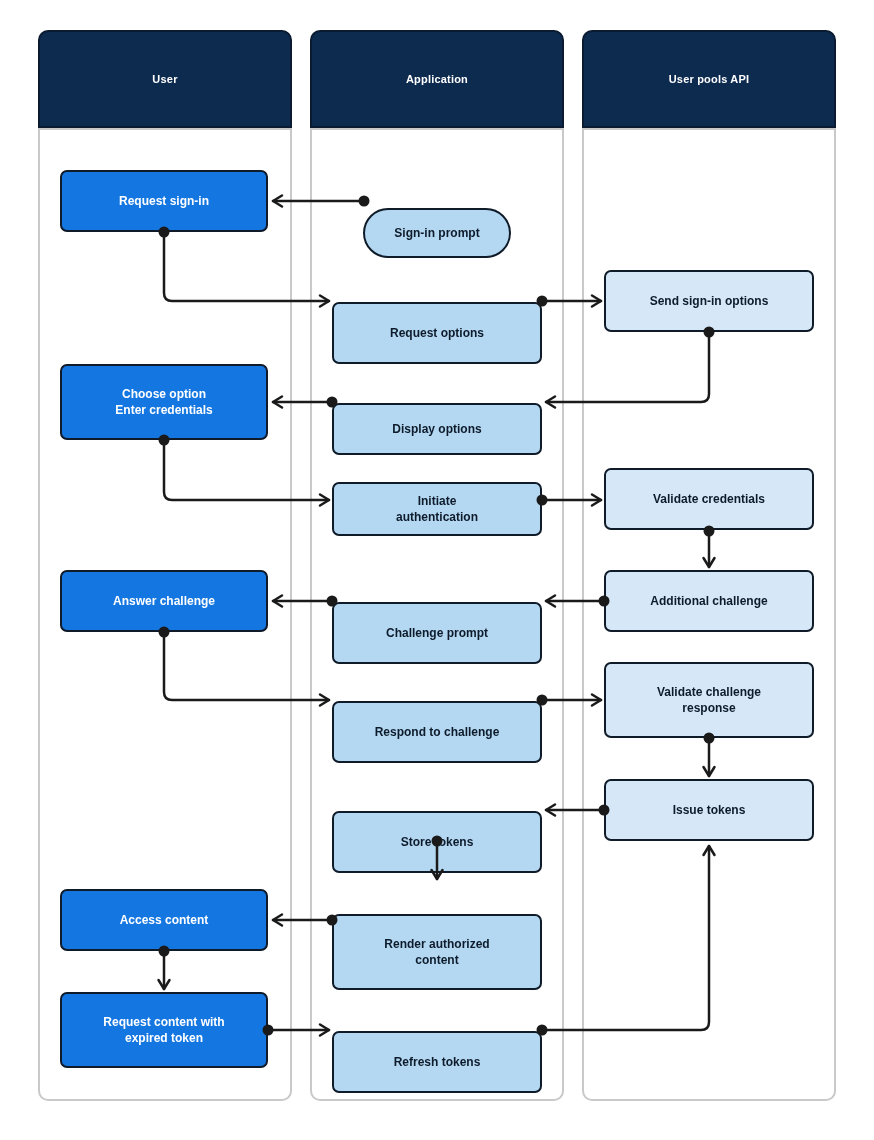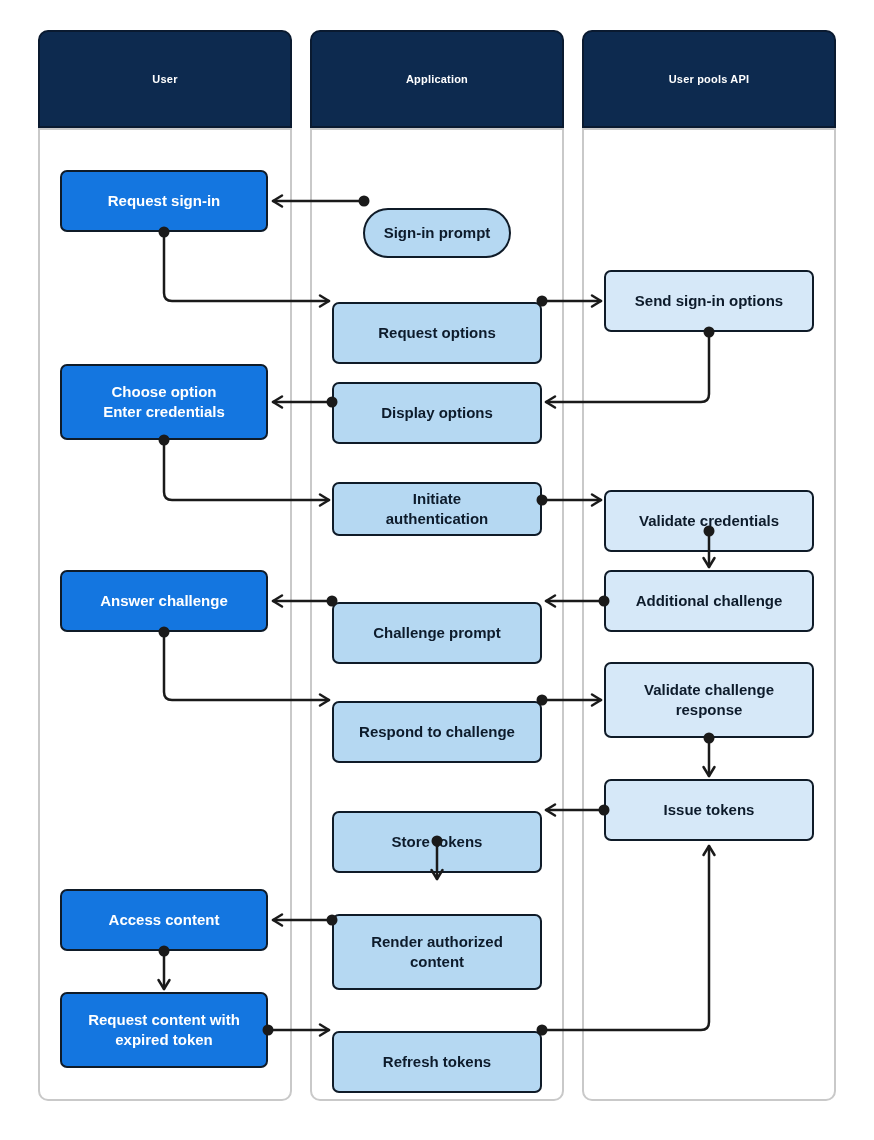--- a/index.html
+++ b/index.html
@@ -30,21 +30,21 @@
     border-radius: 0 0 10px 10px;
   }
   
   .node {
     position: absolute;
     box-sizing: border-box;
     border: 2.5px solid var(--node-border, #0f1b28);
     border-radius: 7px;
     display: flex; align-items: center; justify-content: center;
     text-align: center;
-    font-weight: bold; font-size: 15px; line-height: 1.35;
+    font-weight: bold; font-size: 12px; line-height: 1.35;
     white-space: pre-line;
     padding: 4px 10px;
   }
   .node.user { background: var(--user-node, #1476e0); color: #ffffff; }
   .node.app  { background: var(--app-node, #b5d8f2); color: var(--node-text, #0d1b2b); margin-top: 32px; }
   .node.api  { background: var(--api-node, #d6e8f8); color: var(--node-text, #0d1b2b); }
   .node.pill { border-radius: 26px; }
   
   svg.wires { position: absolute; left: 0; top: 0; pointer-events: none; }
   svg.wires path.edge {
@@ -80,25 +80,25 @@
   </div>
 
   <div class="node user" style="left:60px;  top:170px; width:208px; height:62px">Request sign-in</div>
   <div class="node app pill" style="left:363px; top:176px; width:148px; height:50px">Sign-in prompt</div>
 
   <div class="node app" style="left:332px; top:270px; width:210px; height:62px">Request options</div>
   <div class="node api" style="left:604px; top:270px; width:210px; height:62px">Send sign-in options</div>
 
   <div class="node user" style="left:60px;  top:364px; width:208px; height:76px">Choose option
 Enter credentials</div>
-  <div class="node app" style="left:332px; top:350px; width:210px; height:62px">Display options</div>
+  <div class="node app" style="left:332px; top:371px; width:210px; height:52px">Display options</div>
 
   <div class="node app" style="left:332px; top:450px; width:210px; height:54px">Initiate
 authentication</div>
-  <div class="node api" style="left:604px; top:490px; width:210px; height:62px">Validate credentials</div>
+  <div class="node api" style="left:604px; top:468px; width:210px; height:62px">Validate credentials</div>
 
   <div class="node user" style="left:60px;  top:570px; width:208px; height:62px">Answer challenge</div>
   <div class="node app" style="left:332px; top:570px; width:210px; height:62px">Challenge prompt</div>
   <div class="node api" style="left:604px; top:570px; width:210px; height:62px">Additional challenge</div>
 
   <div class="node app" style="left:332px; top:669px; width:210px; height:62px">Respond to challenge</div>
   <div class="node api" style="left:604px; top:662px; width:210px; height:76px">Validate challenge
 response</div>
 
   <div class="node app" style="left:332px; top:779px; width:210px; height:62px">Store tokens</div>

